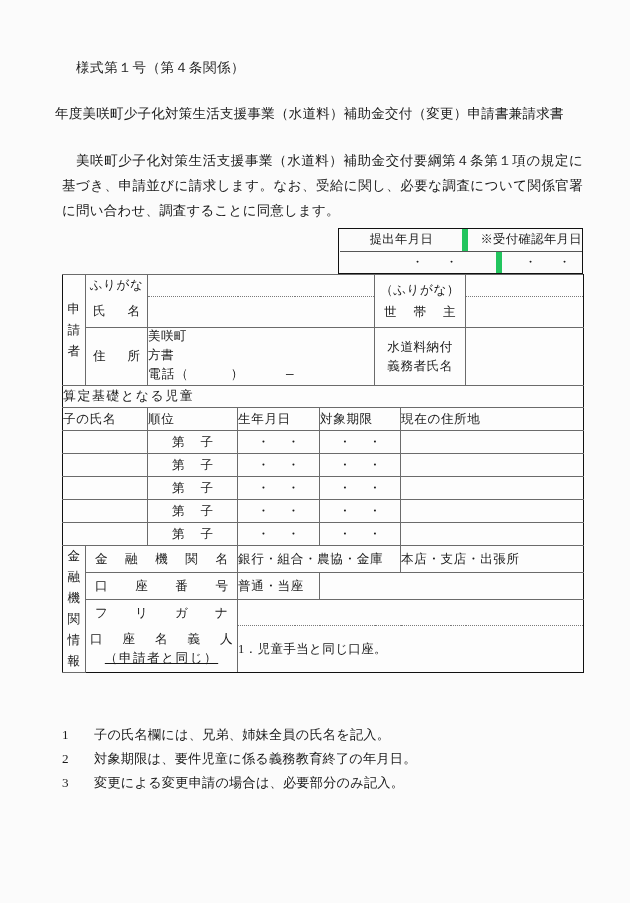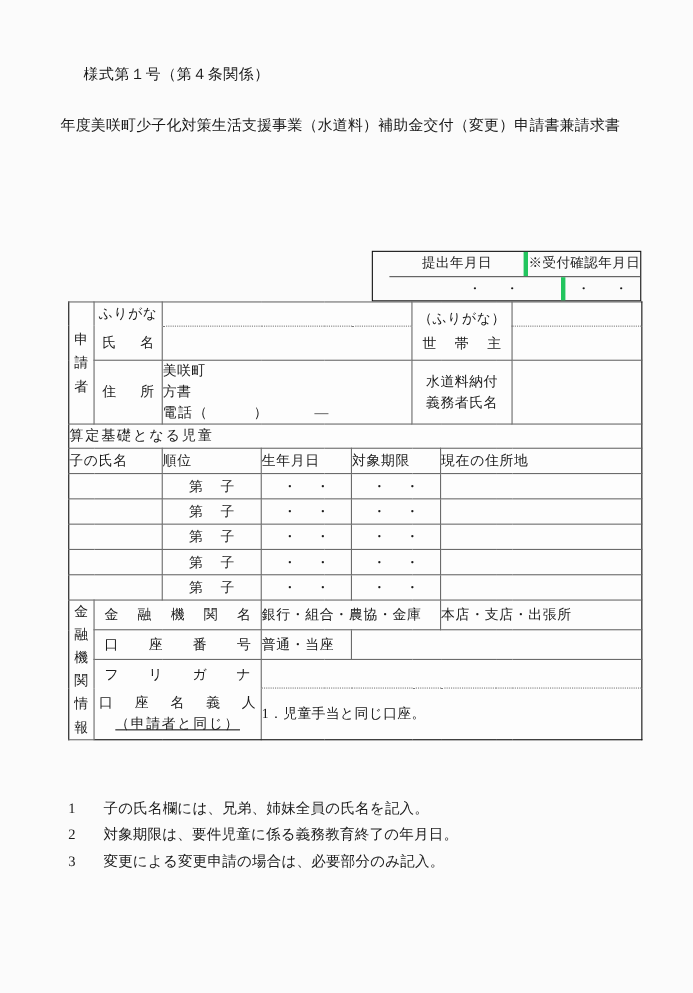--- a/index.html
+++ b/index.html
@@ -102,21 +102,22 @@
     flex: 0 0 122px;
     display: flex;
     align-items: center;
     justify-content: center;
     font-size: 12.3px;
     letter-spacing: 0.4px;
     box-sizing: border-box;
   }
   .date-cell.second {
     flex: 1 1 auto;
-    border-left: 4px solid #22c55e;
+    border-left: 6px solid #22c55e;
+    padding-left: 12px;
   }
   .date-dots {
     font-size: 12.3px;
     letter-spacing: 1px;
   }
   .date-dots span { display: inline-block; width: 34px; text-align: center; }
 
   
   .tbl {
     position: absolute;
@@ -167,20 +168,21 @@
   .dotted-under { border-bottom: 1px dotted #7a7a7a !important; }
   .dotted-top   { border-top: 1px dotted #7a7a7a !important; }
   .no-b { border-bottom: none !important; }
   .no-t { border-top: none !important; }
 
   .addr-lines {
     font-size: 12.6px;
     line-height: 19px;
     padding: 3px 0 3px 10px;
     letter-spacing: 0.3px;
+    font-family: Liberation Mono, monospace;
   }
   .addr-lines div { white-space: nowrap; }
   .tel-line { letter-spacing: 1.2px; }
 
   .section-head {
     text-align: left;
     font-size: 12.9px;
     letter-spacing: 1.6px;
     height: 21px;
   }
@@ -235,20 +237,21 @@
 </style>
 </head>
 <body>
 
 <div class="page">
 
   <div class="form-no">様式第１号（第４条関係）</div>
 
   <div class="doc-title">年度美咲町少子化対策生活支援事業（水道料）補助金交付（変更）申請書兼請求書</div>
 
+  <div class="lead">美咲町少子化対策生活支援事業（水道料）補助金交付要綱第４条第１項の規定に基づき、申請並びに請求します。なお、受給に関し、必要な調査について関係官署に問い合わせ、調査することに同意します。</div>
 
 
   <div class="date-box">
     <div class="date-box-head">
       <div class="date-cell">提出年月日</div>
       <div class="date-cell second">※受付確認年月日</div>
     </div>
     <div class="date-box-body">
       <div class="date-cell">
         <span class="date-dots"><span>・</span><span>・</span></span>

